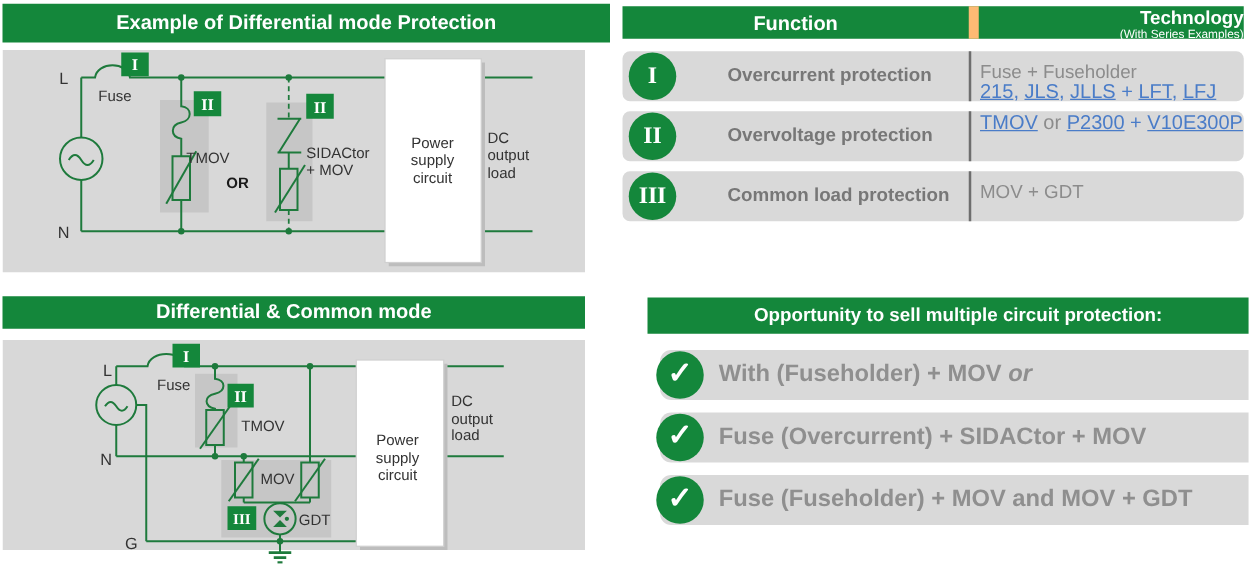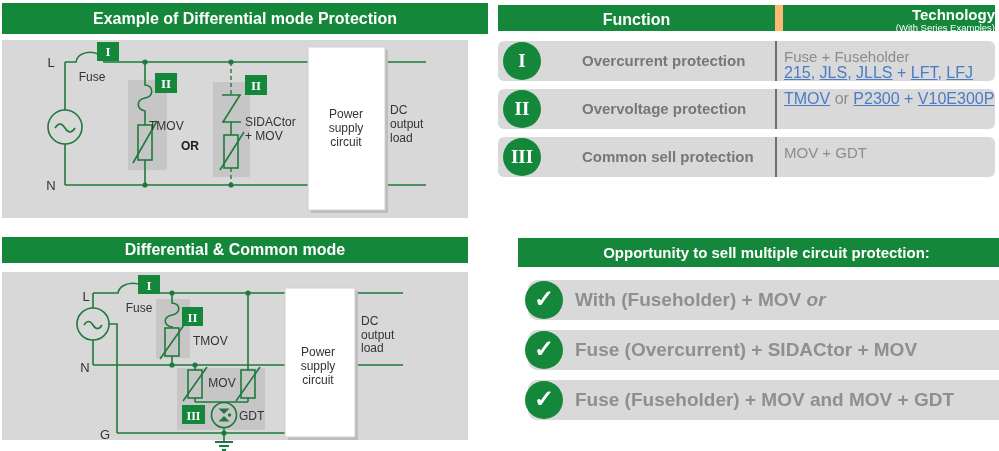--- a/index.html
+++ b/index.html
@@ -239,21 +239,21 @@
       <div class="numcirc">II</div>
       <div class="fn-label">Overvoltage protection</div>
       <div class="vdiv"></div>
       <div class="tech-cell">
         <div class="tech-links"><span class="lnk">TMOV</span><span class="sep-g"> or </span><span class="lnk">P2300</span><span class="sep-b"> + </span><span class="lnk">V10E300P</span></div>
       </div>
     </div>
 
     <div class="trow">
       <div class="numcirc">III</div>
-      <div class="fn-label">Common sell protection</div>
+      <div class="fn-label">Common load protection</div>
       <div class="vdiv"></div>
       <div class="tech-cell">
         <div class="tech-main"><span>MOV + GDT</span><sup></sup><span></span></div>
       </div>
     </div>
   </div>
 
   <div class="abs" id="opp">
     <div class="gbar opp-hdr">Opportunity to sell multiple circuit protection:</div>
 

